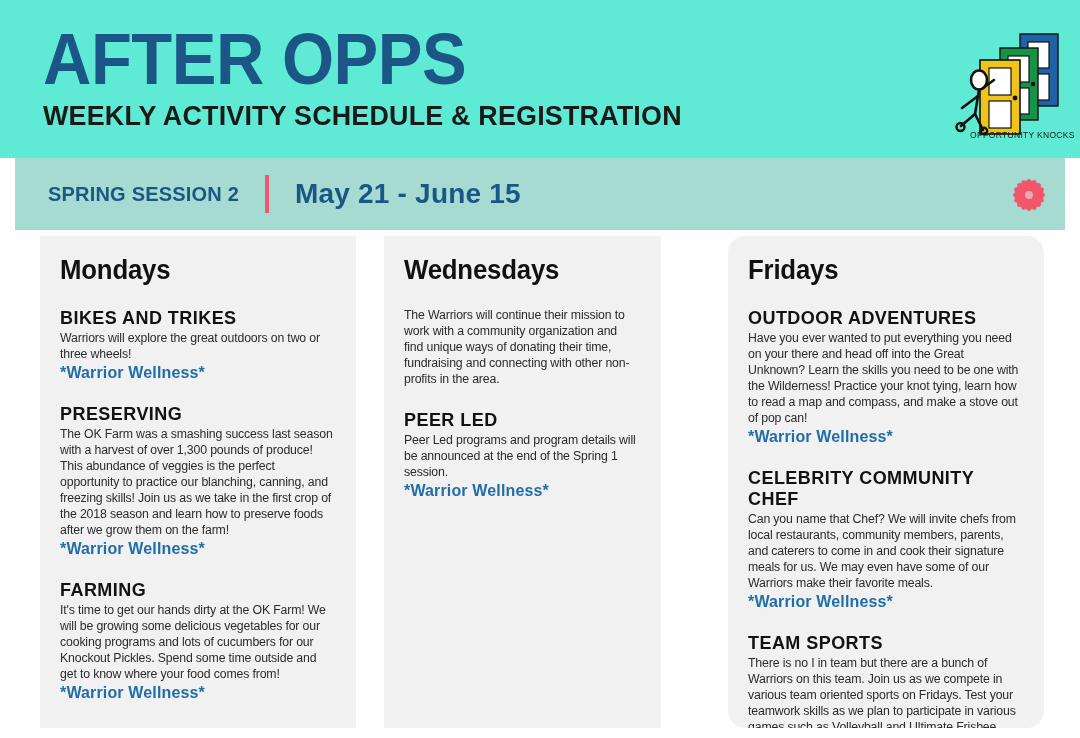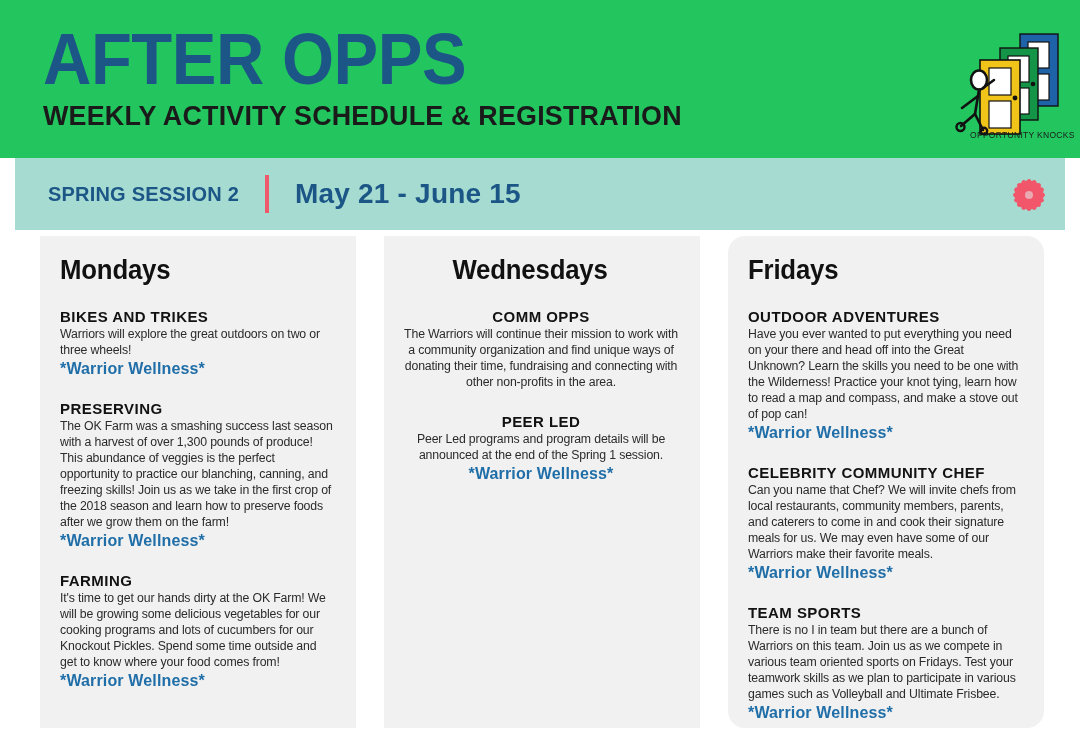--- a/index.html
+++ b/index.html
@@ -11,21 +11,21 @@
     font-family: "Liberation Sans", sans-serif;
     overflow: hidden;
     position: relative;
   }
 
   
   .header {
     position: absolute;
     left: 0; top: 0;
     width: 1080px; height: 158px;
-    background: #22c55e;
+    background: #5eead4;
   }
 
   .title-block {
     position: absolute;
     left: 43px; top: 26px;
   }
 
   .main-title {
     font-family: "Liberation Sans Narrow", "Liberation Sans", sans-serif;
     font-weight: bold;
@@ -129,41 +129,41 @@
 
   .col {
     position: absolute;
     top: 0;
     height: 492px;
     background: #f1f1f1;
     padding: 18px 22px 0 20px;
     overflow: hidden;
   }
   .col-mon  { left: 40px;  width: 316px; }
-  .col-wed  { left: 384px; width: 316px; text-align: center; }
+  .col-wed  { left: 384px; width: 277px; }
   .col-fri  { left: 728px; width: 316px; border-radius: 17px; }
 
   .day-heading {
     font-family: "Liberation Sans Narrow", "Liberation Sans", sans-serif;
     font-weight: bold;
     font-size: 28px;
     letter-spacing: -0.2px;
     color: #111111;
     margin-bottom: 22px;
     transform: scaleX(0.92);
     transform-origin: left center;
   }
 
   .activity { margin-bottom: 22px; }
   .activity:last-child { margin-bottom: 0; }
 
   .act-title {
     font-family: "Liberation Sans", sans-serif;
     font-weight: bold;
-    font-size: 15px;
+    font-size: 18px;
     letter-spacing: 0.45px;
     color: #121212;
     margin-bottom: 2px;
   }
 
   .act-desc {
     font-family: "Liberation Sans", sans-serif;
     font-size: 12.3px;
     line-height: 1.30;
     color: #2b2b2b;
@@ -263,21 +263,20 @@
       <div class="act-title">FARMING</div>
       <div class="act-desc">It's time to get our hands dirty at the OK Farm! We will be growing some delicious vegetables for our cooking programs and lots of cucumbers for our Knockout Pickles.  Spend some time outside and get to know where your food comes from!</div>
       <div class="act-tag">*Warrior Wellness*</div>
     </div>
   </div>
 
   <div class="col col-wed">
     <div class="day-heading">Wednesdays</div>
 
     <div class="activity">
-      <div class="act-title">COMM OPPS</div>
       <div class="act-desc">The Warriors will continue their mission to work with a community organization and find unique ways of donating their time, fundraising and connecting with other non-profits in the area.</div>
       <div class="act-tag"></div>
     </div>
 
     <div class="activity">
       <div class="act-title">PEER LED</div>
       <div class="act-desc">Peer Led programs and program details will be announced at the end of the Spring 1 session.</div>
       <div class="act-tag">*Warrior Wellness*</div>
     </div>
   </div>

